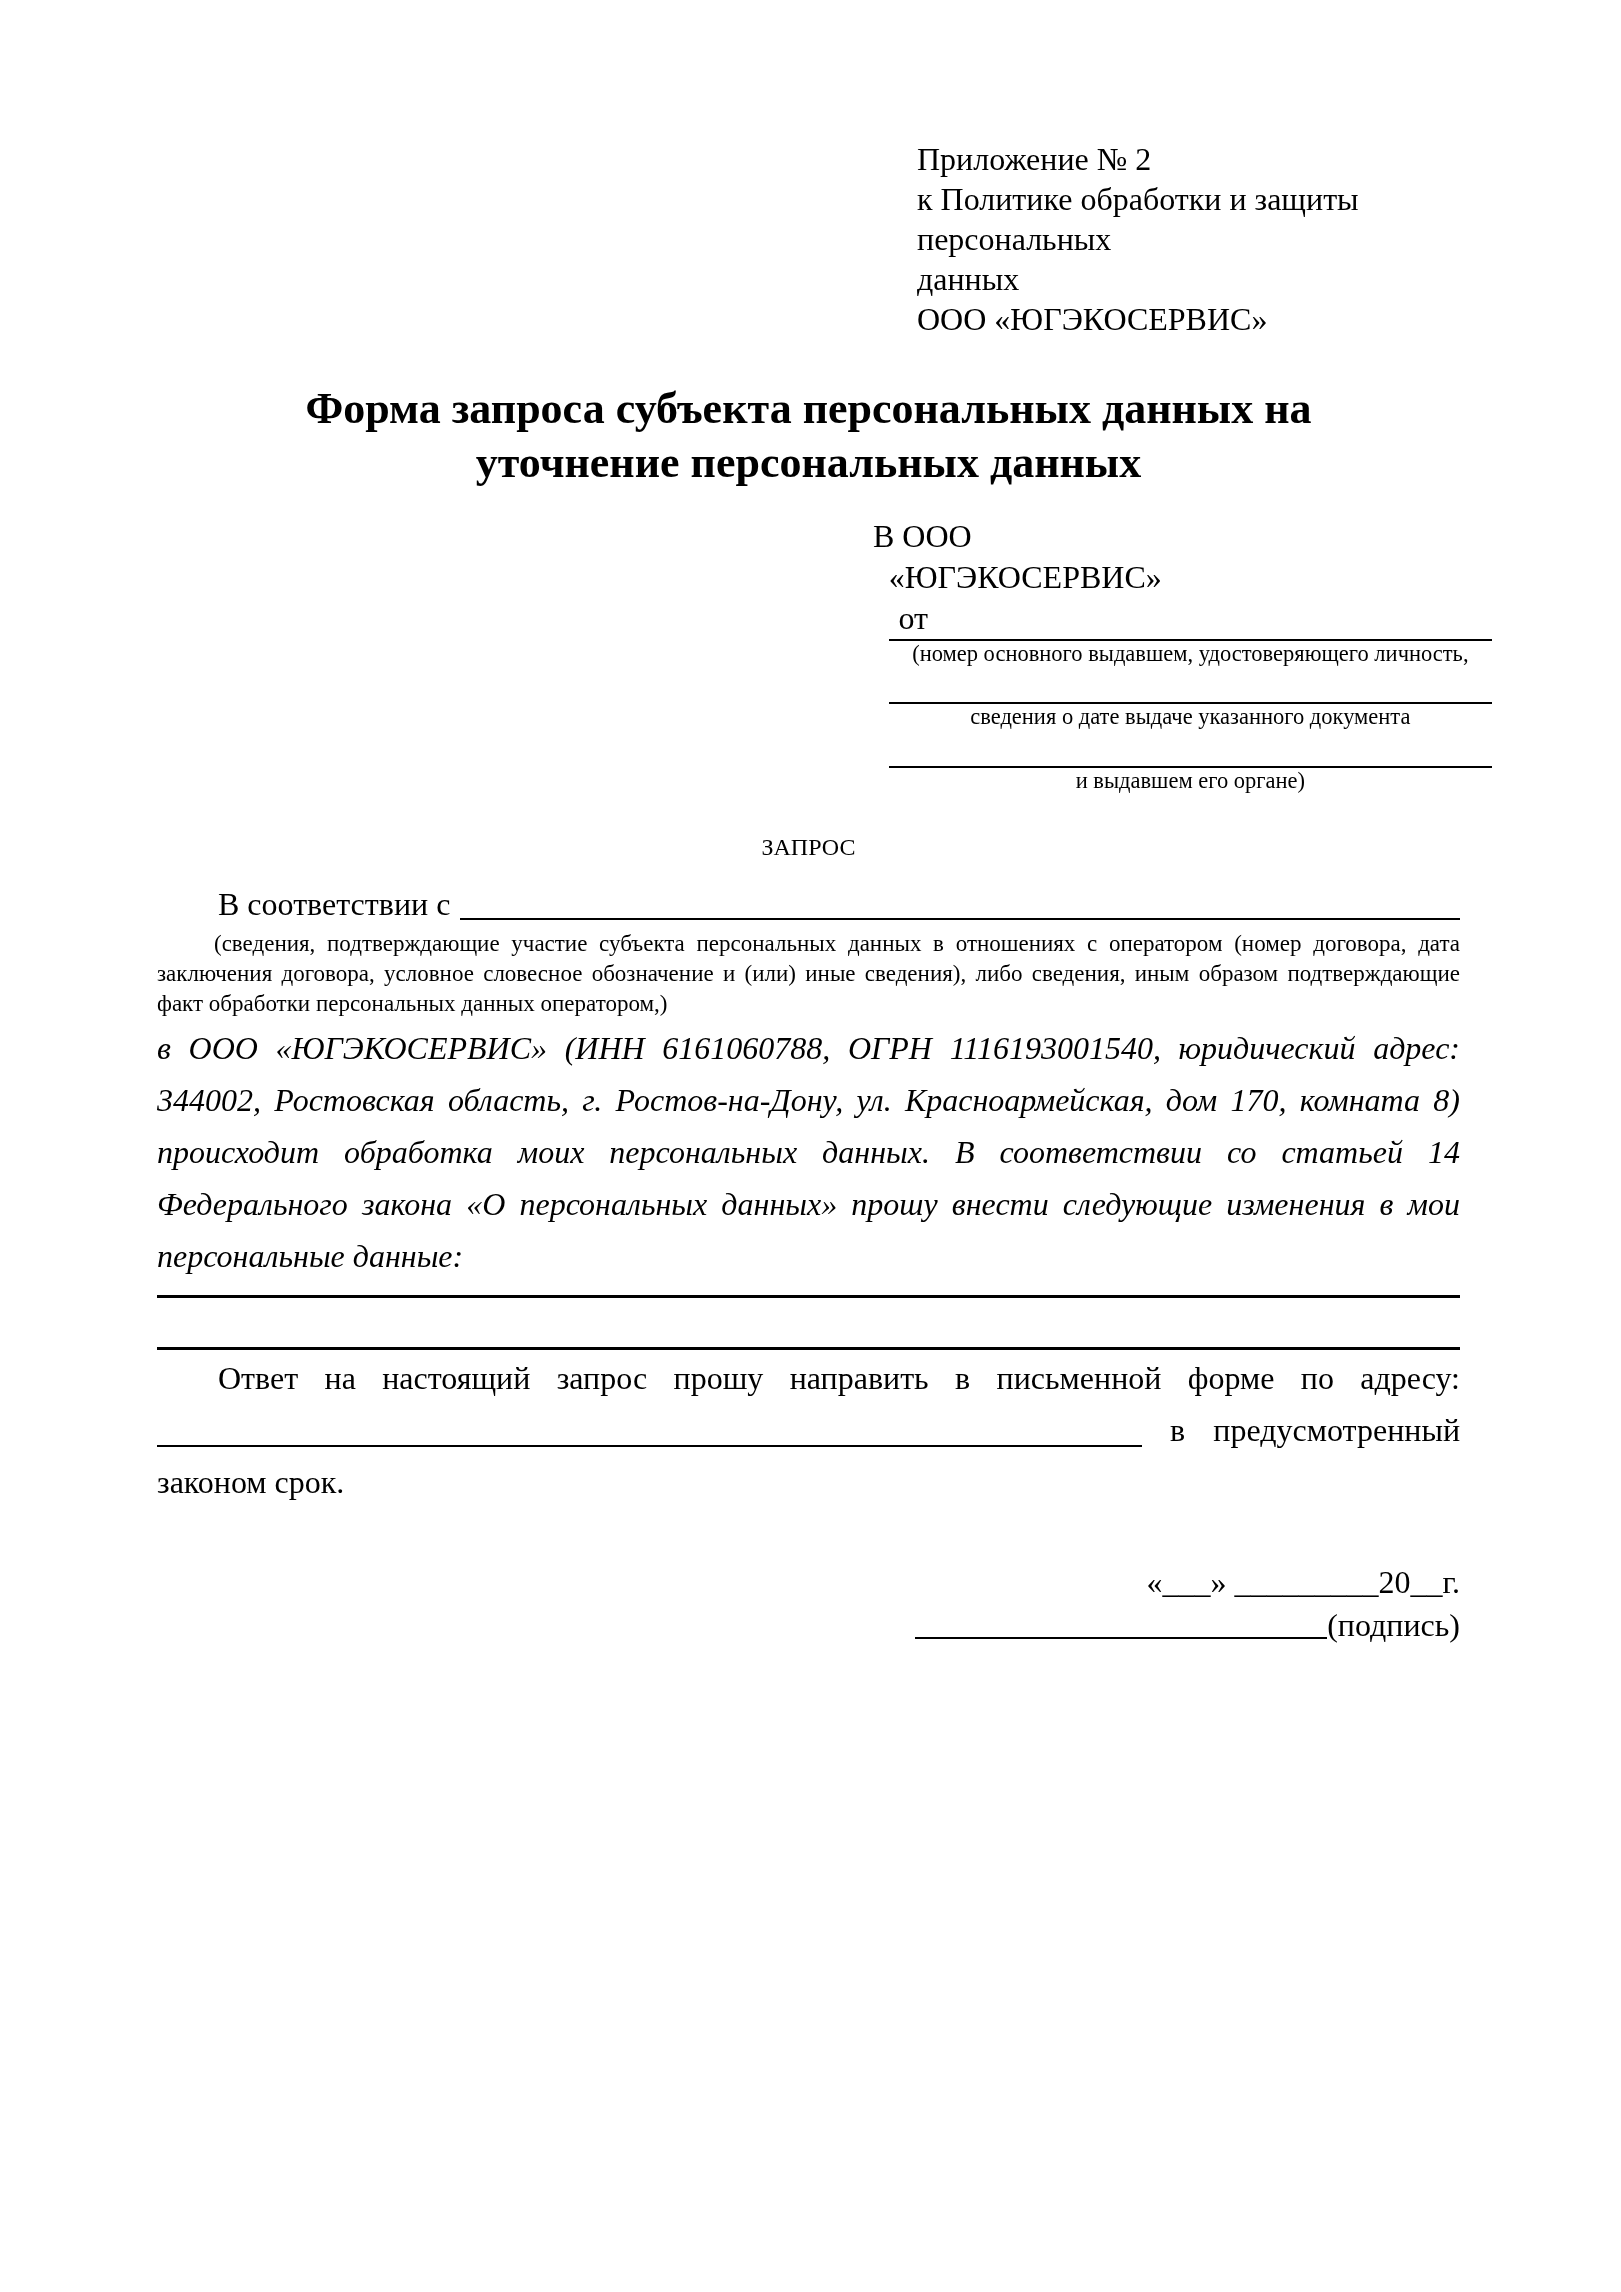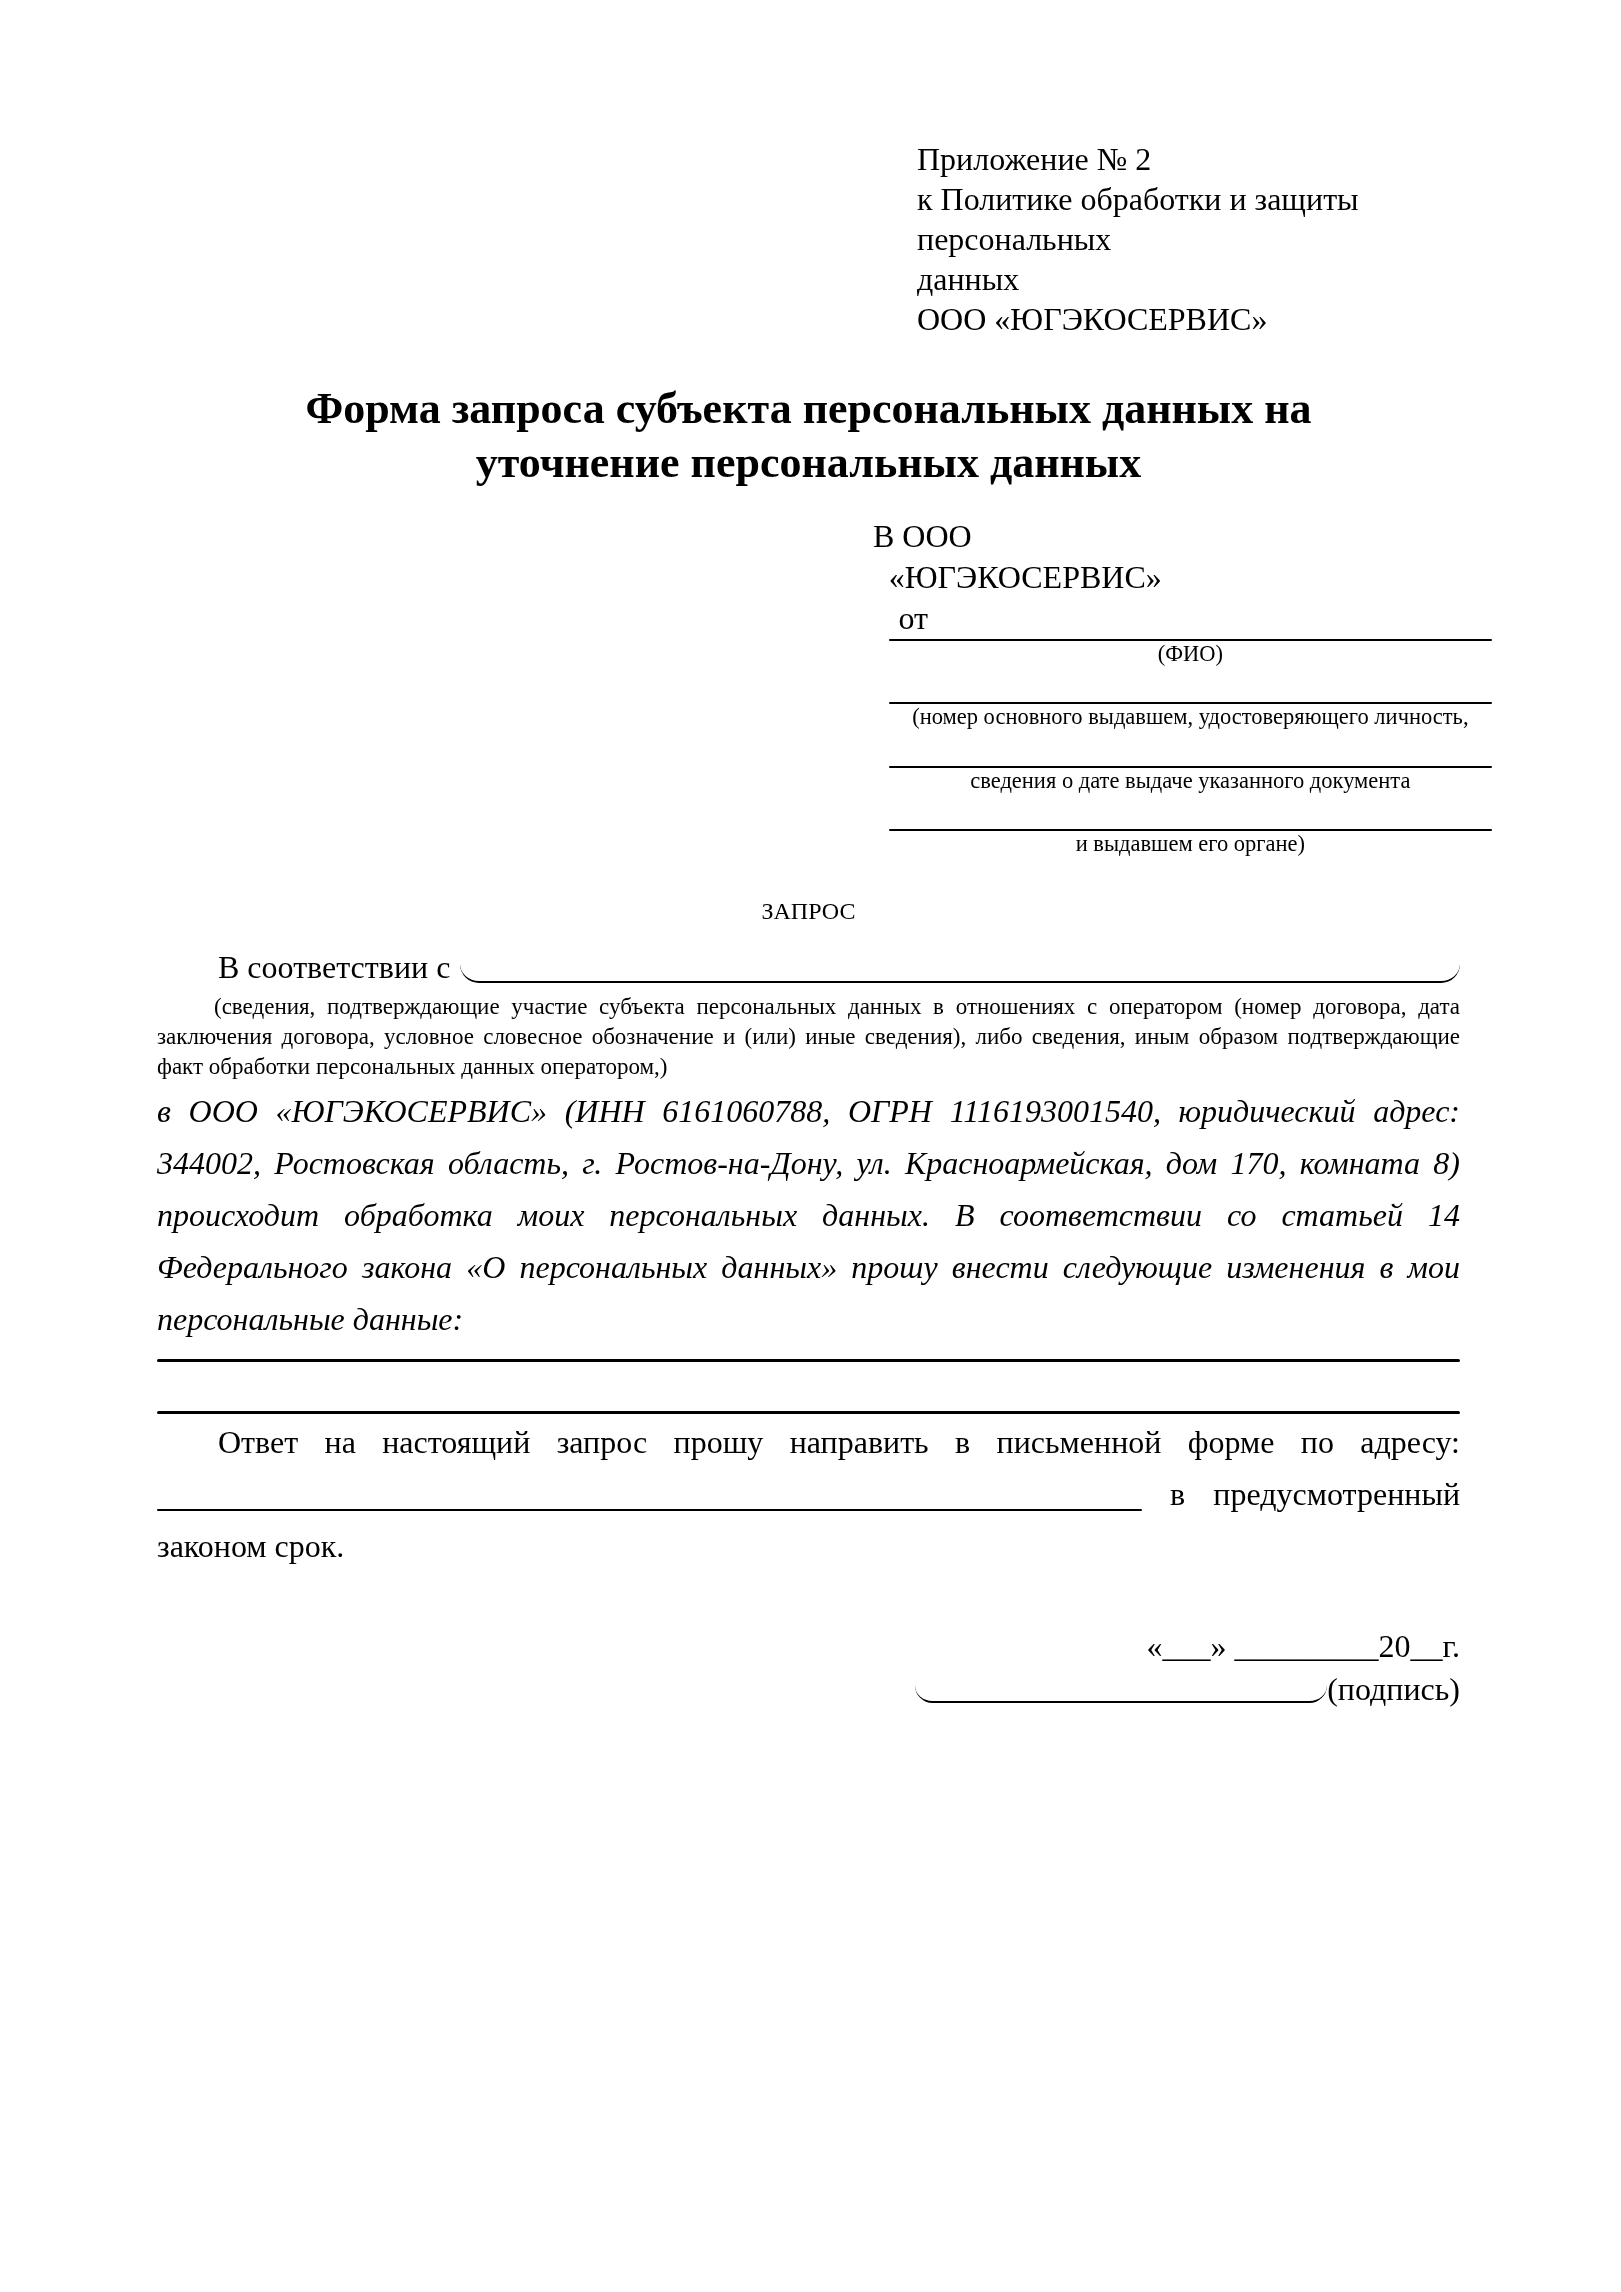--- a/index.html
+++ b/index.html
@@ -1,15 +1,15 @@
 <!DOCTYPE html>
 <html lang="ru"><head>
 <meta charset="utf-8">
 <style>
-  * { margin:0; padding:0; box-sizing:border-box;border-radius:30px; }
+  * { margin:0; padding:0; box-sizing:border-box; }
   html,body { background:#ffffff; }
   body { font-family:"Liberation Serif","DejaVu Serif",serif; color:#000000; }
   .page {
     position:relative; width:1621px; height:2293px; margin:0 auto;
     background:#ffffff; overflow:hidden;
     padding:139px 161px 0 157px;
   }
 
   
   .header-block { margin-left:760px; font-size:32px; line-height:40px; }
@@ -69,24 +69,20 @@
 
   <div class="doc-title">Форма запроса субъекта персональных данных на уточнение персональных данных</div>
 
   <div class="addressee">
     <div>В ООО</div>
     <div class="addr-ind-1">«ЮГЭКОСЕРВИС»</div>
     <div class="addr-ind-2">от</div>
 
     <div class="field">
       <div class="field-rule"></div>
-      <div class="field-cap">(ФИО)</div>
-    </div>
-    <div class="field">
-      <div class="field-rule"></div>
       <div class="field-cap">(номер основного выдавшем, удостоверяющего личность,</div>
     </div>
     <div class="field">
       <div class="field-rule"></div>
       <div class="field-cap">сведения о дате выдаче указанного документа</div>
     </div>
     <div class="field">
       <div class="field-rule"></div>
       <div class="field-cap">и выдавшем его органе)</div>
     </div>

